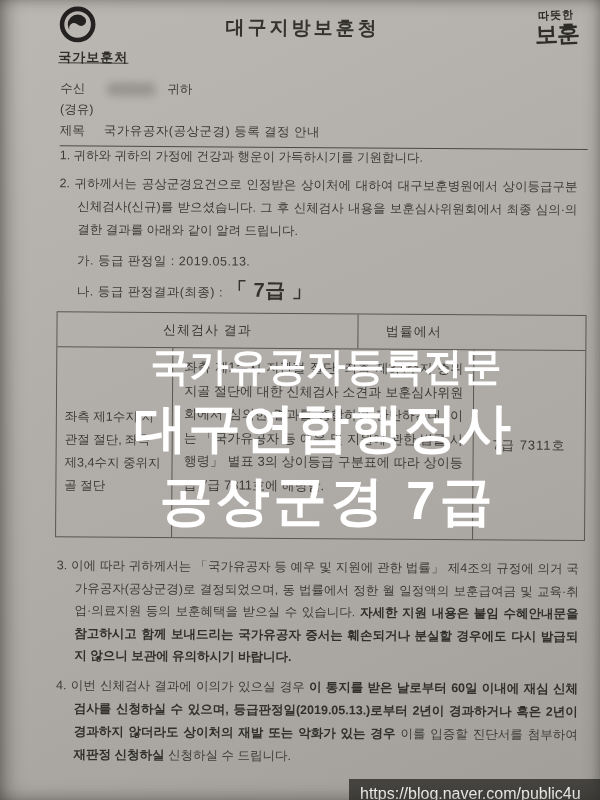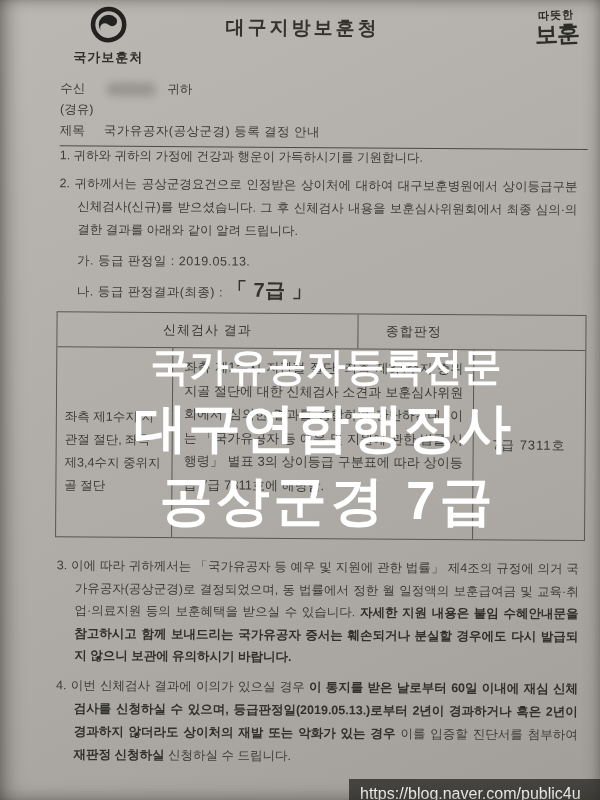--- a/index.html
+++ b/index.html
@@ -20,21 +20,21 @@
       inset 0 10px 16px -11px rgba(40,38,35,.3),
       inset 0 -14px 18px -13px rgba(40,38,35,.32);
   }
   .doc{
     position:absolute;inset:0;color:#3c3b38;font-size:12.5px;
     transform:rotate(.4deg);
   }
   .abs{position:absolute;}
 
   
-  .emblem-block{left:56px;top:7px;width:100px;text-align:center;}
+  .emblem-block{left:56px;top:7px;width:100px;text-align:left;text-decoration:underline;}
   .emblem-label{margin-top:2px;font-size:13px;font-weight:bold;color:#2f2e2b;letter-spacing:1px;}
   .doc-title{left:0;right:0;top:15px;text-align:center;font-size:19px;font-weight:bold;
     color:#33322f;letter-spacing:3px;}
   .slogan{right:24px;top:6px;text-align:center;transform:rotate(-3deg);color:#2e2d2a;}
   .slogan-top{font-size:11px;font-weight:bold;letter-spacing:1px;}
   .slogan-bottom{font-size:23px;font-weight:900;letter-spacing:-1px;line-height:1;}
 
   
   .meta{left:58px;top:80px;right:14px;line-height:20px;}
   .meta-row{white-space:nowrap;}
@@ -127,21 +127,21 @@
     <div class="abs p p2">2. 귀하께서는 공상군경요건으로 인정받은 상이처에 대하여 대구보훈병원에서 상이등급구분 신체검사(신규)를 받으셨습니다. 그 후 신체검사 내용을 보훈심사위원회에서 최종 심의·의결한 결과를 아래와 같이 알려 드립니다.</div>
 
     <div class="abs item item-ga">가. 등급 판정일 : 2019.05.13.</div>
     <div class="abs item item-na">
       <span>나. 등급 판정결과(최종) : </span><span class="grade-quote">「 7급 」</span>
     </div>
 
     <div class="abs vtable">
       <div class="trow thead">
         <div class="tcell c2">신체검사 결과</div>
-        <div class="tcell c3">종합판정</div>
+        <div class="tcell c3">법률에서</div>
       </div>
       <div class="trow tbody">
         <div class="tcell c1">좌측 제1수지 지관절 절단, 좌측 제3,4수지 중위지골 절단</div>
         <div class="tcell c2">좌측 제1수지 지관절 절단, 좌측 제3,4수지 중위지골 절단에 대한 신체검사 소견과 보훈심사위원회에서 심의한 결과를 종합하여 판단하건대, 이는 「국가유공자 등 예우 및 지원에 관한 법률 시행령」 별표 3의 상이등급 구분표에 따라 상이등급 7급 7311호에 해당함.</div>
         <div class="tcell c3">7급 7311호</div>
       </div>
     </div>
 
     <div class="abs p p3">
       <span>3. 이에 따라 귀하께서는 「국가유공자 등 예우 및 지원에 관한 법률」 제4조의 규정에 의거 국가유공자(공상군경)로 결정되었으며, 동 법률에서 정한 월 일정액의 보훈급여금 및 교육·취업·의료지원 등의 보훈혜택을 받으실 수 있습니다. </span><span class="b">자세한 지원 내용은 붙임 수혜안내문을 참고하시고 함께 보내드리는 국가유공자 증서는 훼손되거나 분실할 경우에도 다시 발급되지 않으니 보관에 유의하시기 바랍니다.</span>

